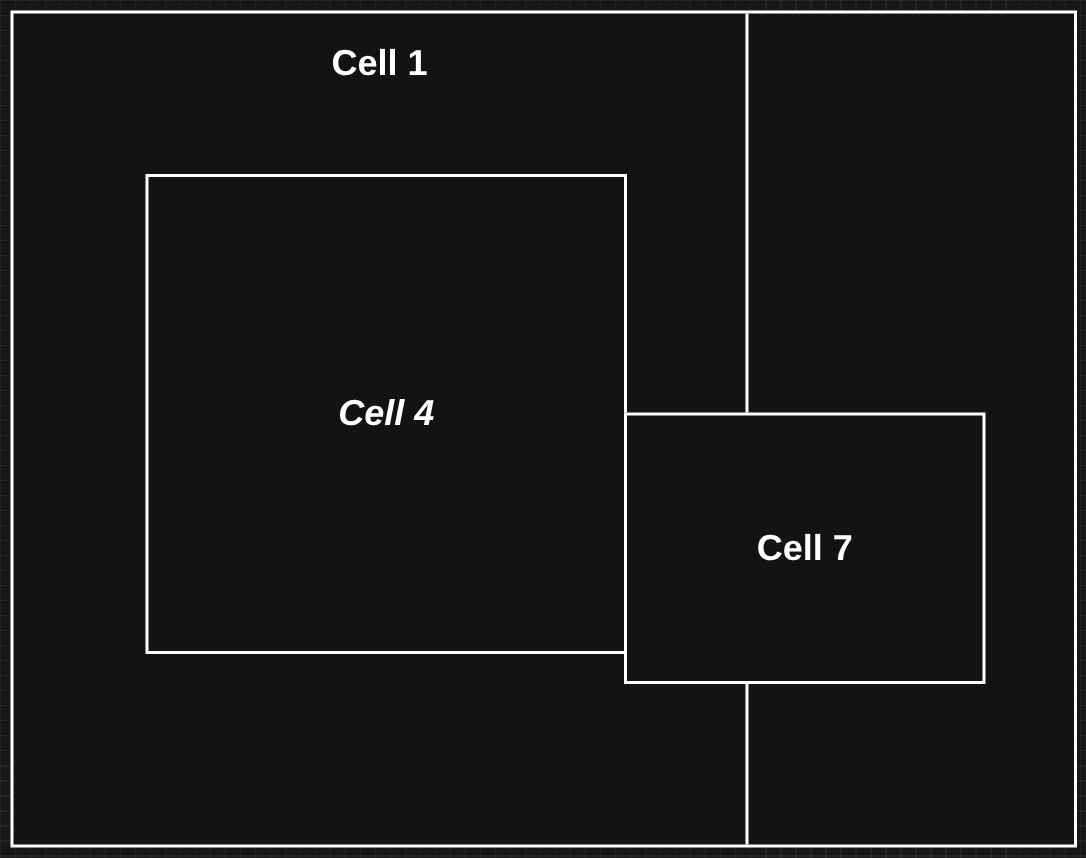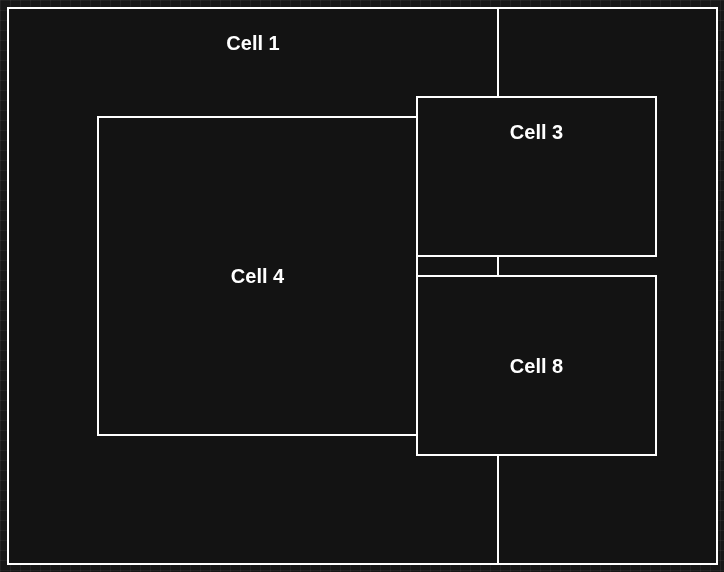--- a/index.html
+++ b/index.html
@@ -56,32 +56,32 @@
   }
   .cell-box.c3 {
     left: 416px; top: 96px;
     width: 241px; height: 161px;
     text-align: center;
     padding-top: 20px;
   }
   .cell-box.c4 {
     left: 97px; top: 116px;
     width: 321px; height: 320px;
-    display: flex; align-items: center; justify-content: center;
+    display: flex; align-items: center; justify-content: center; font-style: italic;
   }
   .cell-box.c5 {
     left: 416px; top: 275px;
     width: 241px; height: 181px;
     display: flex; align-items: center; justify-content: center;
   }
 
   .cell-label {
     display: inline-block;
     color: #ffffff;
-    font-size: 20px;
+    font-size: 24px;
     font-weight: bold;
     line-height: 28px;
     white-space: nowrap;
   }
 </style>
 </head>
 <body>
 
 <div class="canvas">
 
@@ -91,21 +91,18 @@
 
   <div class="abs col-region c1">
     <span class="cell-label">Cell 1</span>
   </div>
 
 
   <div class="abs cell-box c4">
     <span class="cell-label">Cell 4</span>
   </div>
 
-  <div class="abs cell-box c3">
-    <span class="cell-label">Cell 3</span>
-  </div>
 
   <div class="abs cell-box c5">
-    <span class="cell-label">Cell 8</span>
+    <span class="cell-label">Cell 7</span>
   </div>
 
 </div>
 
 </body></html>

